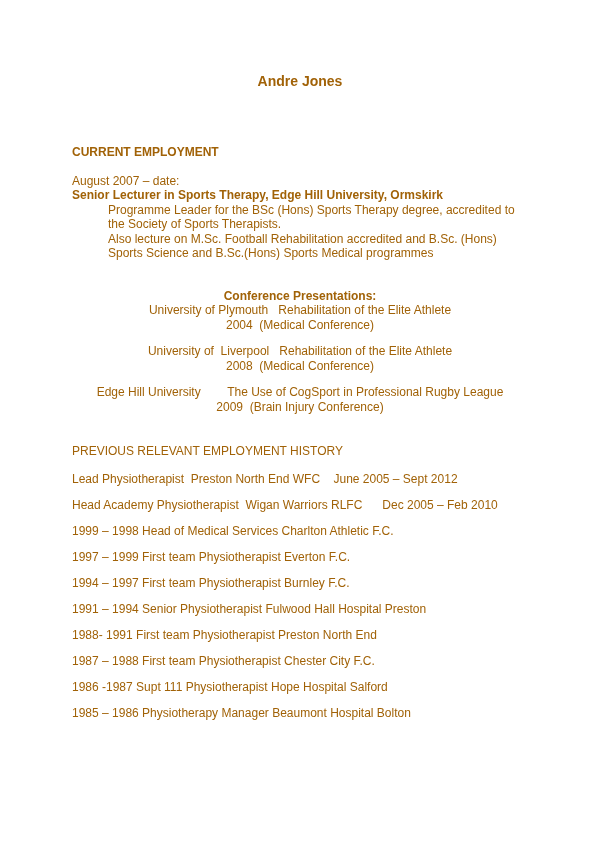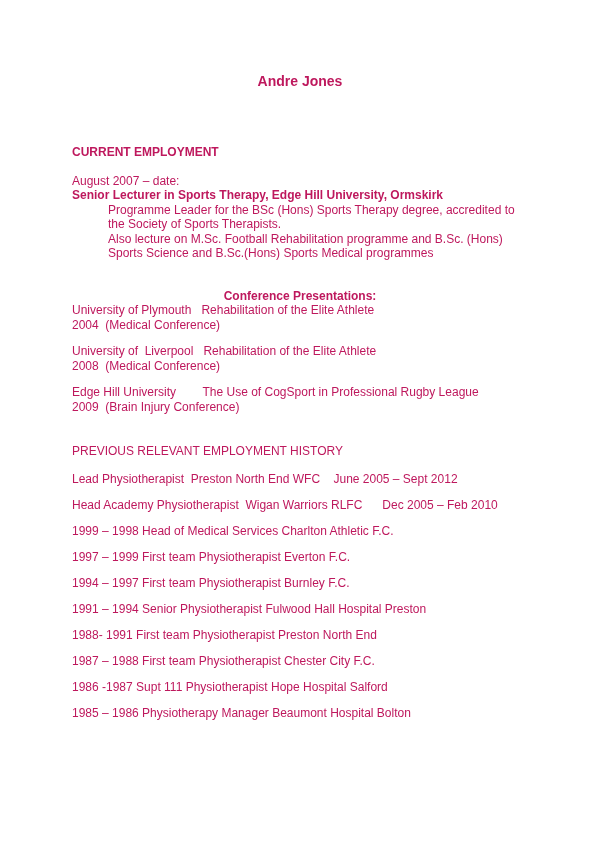--- a/index.html
+++ b/index.html
@@ -7,56 +7,56 @@
     position: relative;
     width: 600px;
     height: 723px;
     background: #ffffff;
     box-sizing: border-box;
     padding: 0 72px;
     overflow: hidden;
     font-family: "Liberation Sans", "DejaVu Sans", sans-serif;
     font-size: 12px;
     line-height: 14.5px;
-    color: #be185d;
+    color: #a16207;
   }
   .line { white-space: pre-wrap; }
   .bold { font-weight: bold; }
   .doc-title {
     margin: 74px 0 0 0;
     text-align: center;
     font-size: 14px;
     line-height: 15px;
     font-weight: bold;
   }
   .sec-heading-current { margin-top: 56px; font-weight: bold; }
   .para-current { margin-top: 14px; }
   .current-details { padding-left: 36px; }
   .conf-heading { margin-top: 28px; font-weight: bold; text-align: center; }
-  .conf-item { margin: 0 0 12px 0; }
+  .conf-item { margin: 0 0 12px 0; text-align: center; }
   .prev-heading { margin-top: 30px; font-weight: normal; }
   .prev-entries { margin-top: 13px; }
   .prev-entry { margin: 0 0 11.5px 0; }
 </style>
 </head>
 <body>
 
 <div class="page">
 
   <div class="doc-title line">Andre Jones</div>
 
   <div class="sec-heading-current line">CURRENT EMPLOYMENT</div>
 
   <div class="para-current">
     <div class="line">August 2007 – date:</div>
     <div class="line bold">Senior Lecturer in Sports Therapy, Edge Hill University, Ormskirk</div>
     <div class="current-details">
       <div class="line">Programme Leader for the BSc (Hons) Sports Therapy degree, accredited to</div>
       <div class="line">the Society of Sports Therapists.</div>
-      <div class="line">Also lecture on M.Sc. Football Rehabilitation programme and B.Sc. (Hons)</div>
+      <div class="line">Also lecture on M.Sc. Football Rehabilitation accredited and B.Sc. (Hons)</div>
       <div class="line">Sports Science and B.Sc.(Hons) Sports Medical programmes</div>
     </div>
   </div>
 
   <div class="conf-heading line">Conference Presentations:</div>
 
   <div>
     <div class="conf-item">
       <div class="line">University of Plymouth   Rehabilitation of the Elite Athlete</div>
       <div class="line">2004  (Medical Conference)</div>

